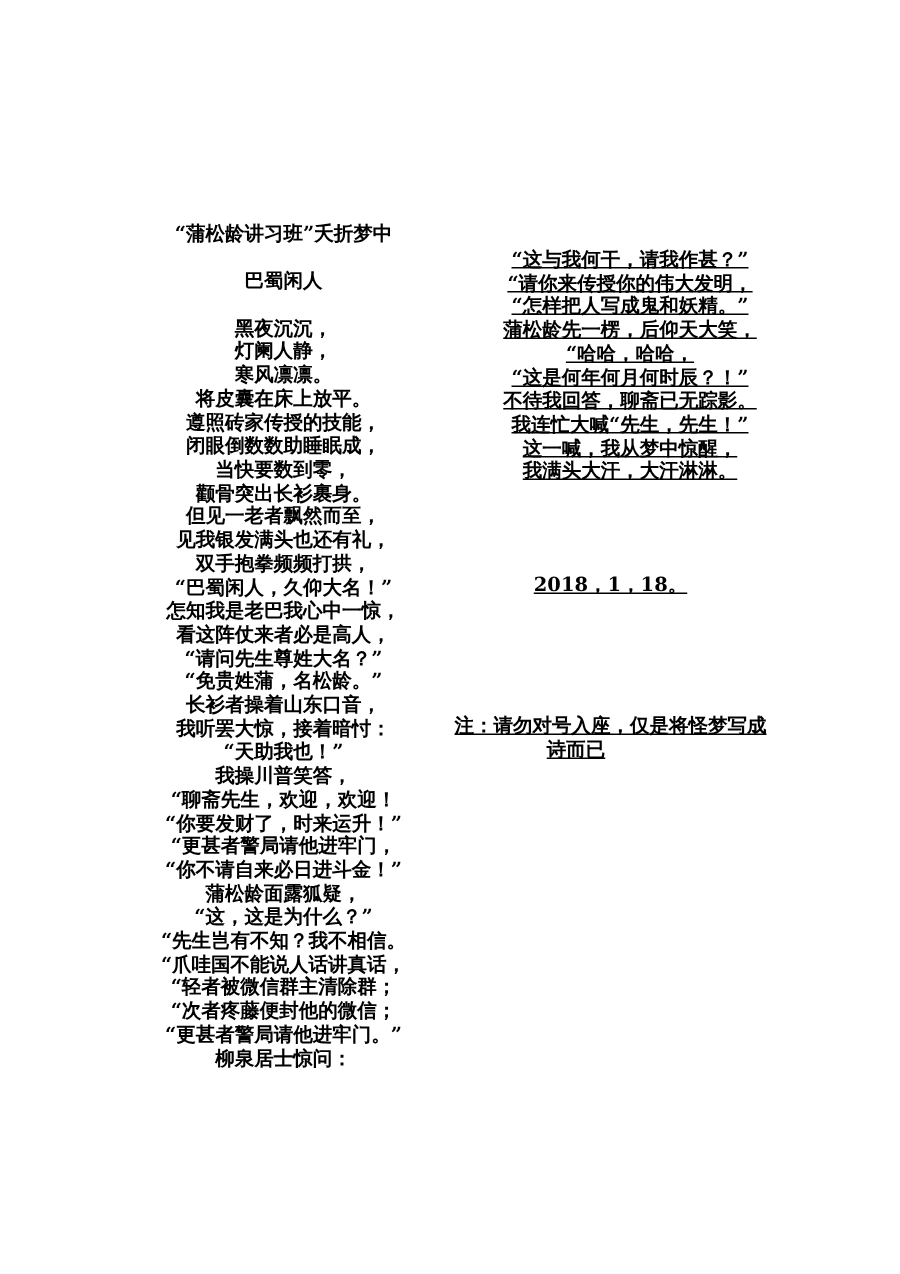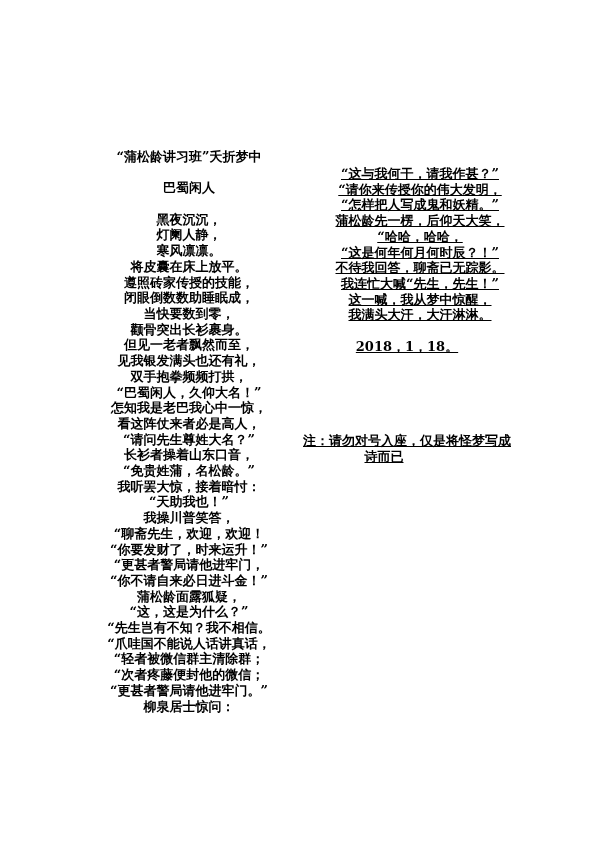--- a/index.html
+++ b/index.html
@@ -18,21 +18,21 @@
     text-align: center;
     font-size: 13px;
     line-height: 15.7px;
     white-space: nowrap;
   }
   .col-left  { left: 69px;  top: 149px; width: 240px; }
   .col-right { left: 305px; top: 166px; width: 230px; text-decoration: underline; }
   .line { min-height: 15.7px; }
   .spacer-1 { height: 15.7px; }
   .spacer-5 { height: 78.5px; }
-  .date-line   { transform: translateX(-13px); }
+  .date-line   { transform: translateX(-13px); margin-top: 44px; }
   .note-line-1 { transform: translateX(-13px); }
   .note-line-2 { transform: translateX(-36px); }
 </style>
 </head>
 <body>
 
 <div class="page">
 
   <div class="col col-left">
     <div class="line">“蒲松龄讲习班”夭折梦中</div>
@@ -48,22 +48,22 @@
         <div class="line">闭眼倒数数助睡眠成，</div>
         <div class="line">当快要数到零，</div>
         <div class="line">颧骨突出长衫裹身。</div>
         <div class="line">但见一老者飘然而至，</div>
         <div class="line">见我银发满头也还有礼，</div>
         <div class="line">双手抱拳频频打拱，</div>
         <div class="line">“巴蜀闲人，久仰大名！”</div>
         <div class="line">怎知我是老巴我心中一惊，</div>
         <div class="line">看这阵仗来者必是高人，</div>
         <div class="line">“请问先生尊姓大名？”</div>
+        <div class="line">“免贵姓蒲，名松龄。”</div>
         <div class="line">长衫者操着山东口音，</div>
-        <div class="line">“免贵姓蒲，名松龄。”</div>
         <div class="line">我听罢大惊，接着暗忖：</div>
         <div class="line">“天助我也！”</div>
         <div class="line">我操川普笑答，</div>
         <div class="line">“聊斋先生，欢迎，欢迎！</div>
         <div class="line">“你要发财了，时来运升！”</div>
         <div class="line">“更甚者警局请他进牢门，</div>
         <div class="line">“你不请自来必日进斗金！”</div>
         <div class="line">蒲松龄面露狐疑，</div>
         <div class="line">“这，这是为什么？”</div>
         <div class="line">“先生岂有不知？我不相信。</div>

